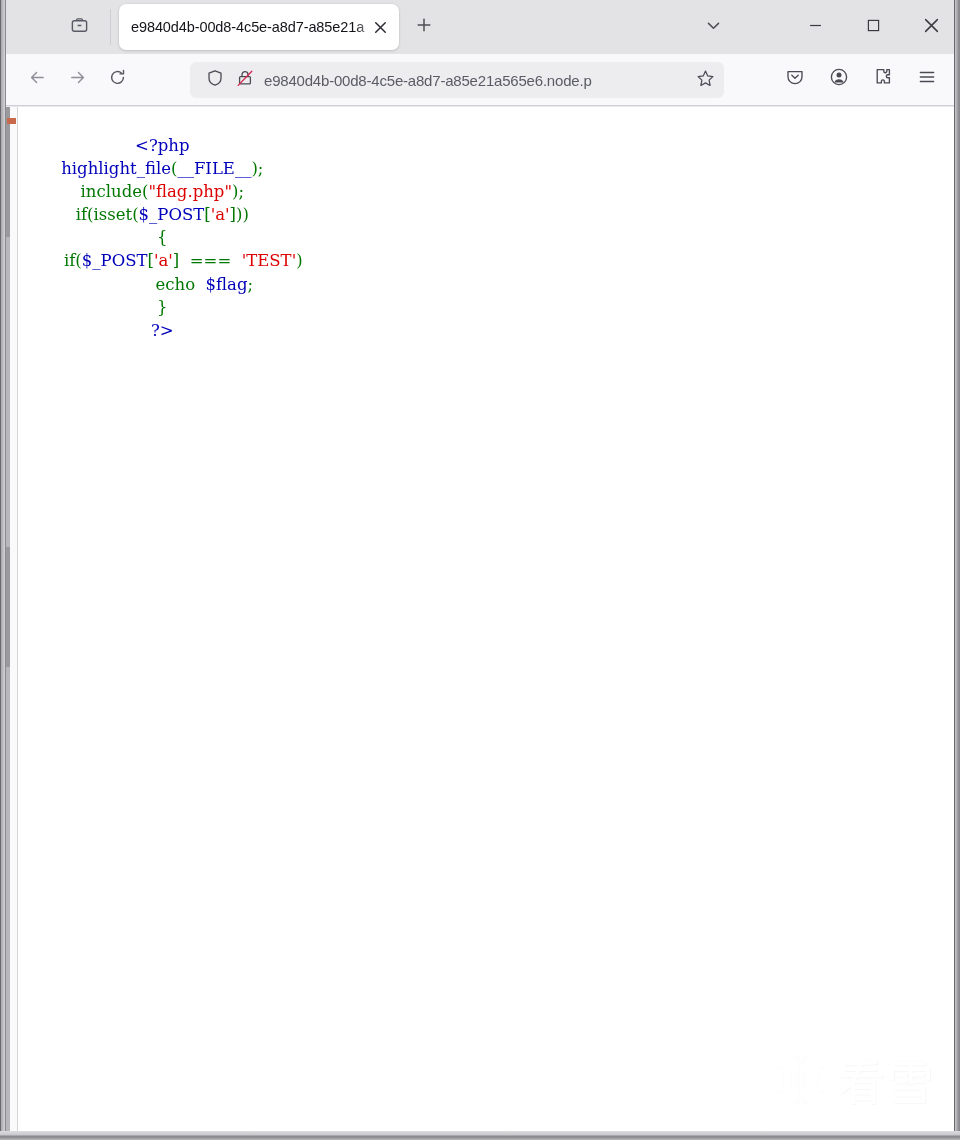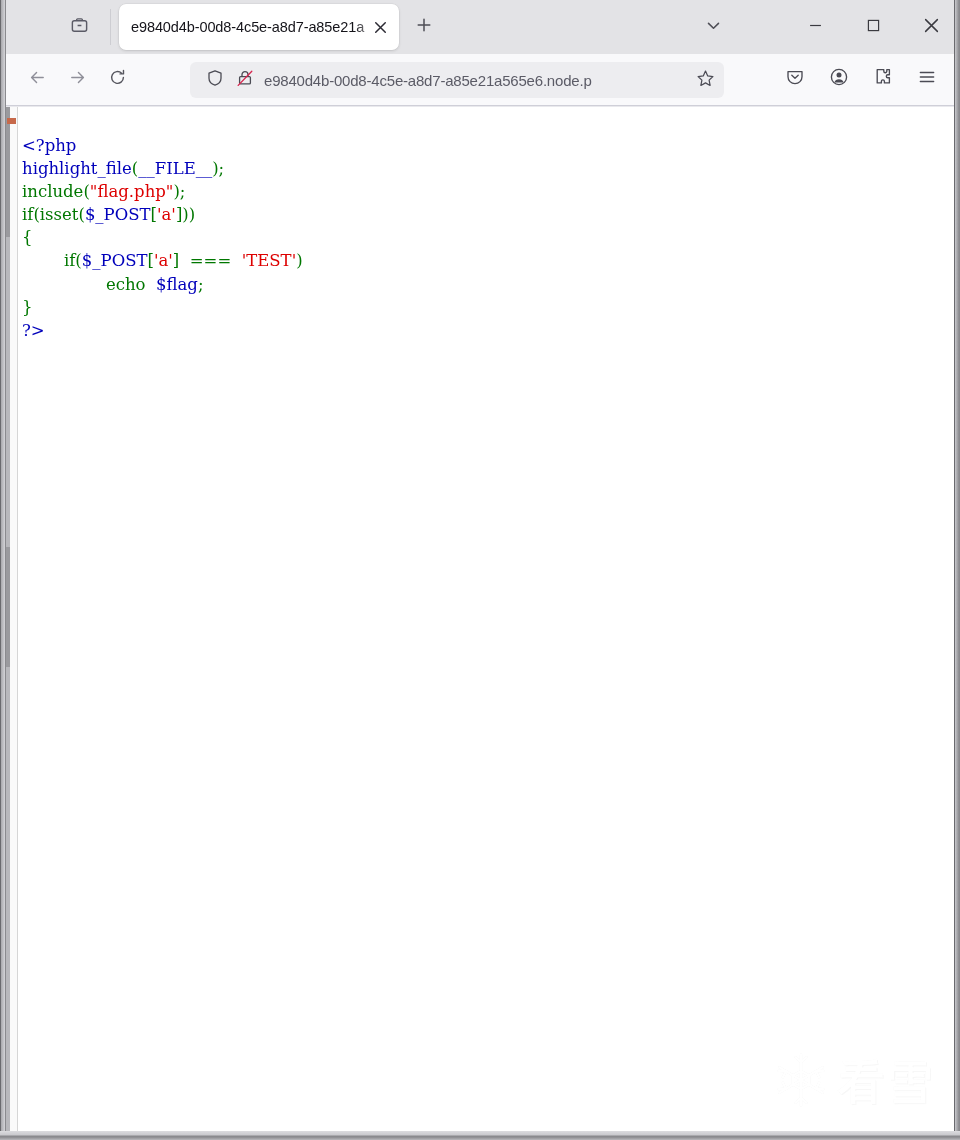--- a/index.html
+++ b/index.html
@@ -219,21 +219,21 @@
 
   .code {
     position: absolute;
     left: 16px; top: 10px;
     font-family: "DejaVu Serif", "Liberation Serif", serif;
     font-size: 16.5px;
     line-height: 23.2px;
     white-space: pre;
     letter-spacing: 0px;
   }
-  .code .ln { display: block; height: 23.2px; }
+  .code .ln { display: block; height: 23.2px; text-align: center; }
   .c-blue  { color: #0000bb; }
   .c-green { color: #007700; }
   .c-red   { color: #dd0000; }
 
   
   .watermark {
     position: absolute;
     right: 12px; bottom: 18px;
     width: 170px; height: 62px;
     display: flex;

